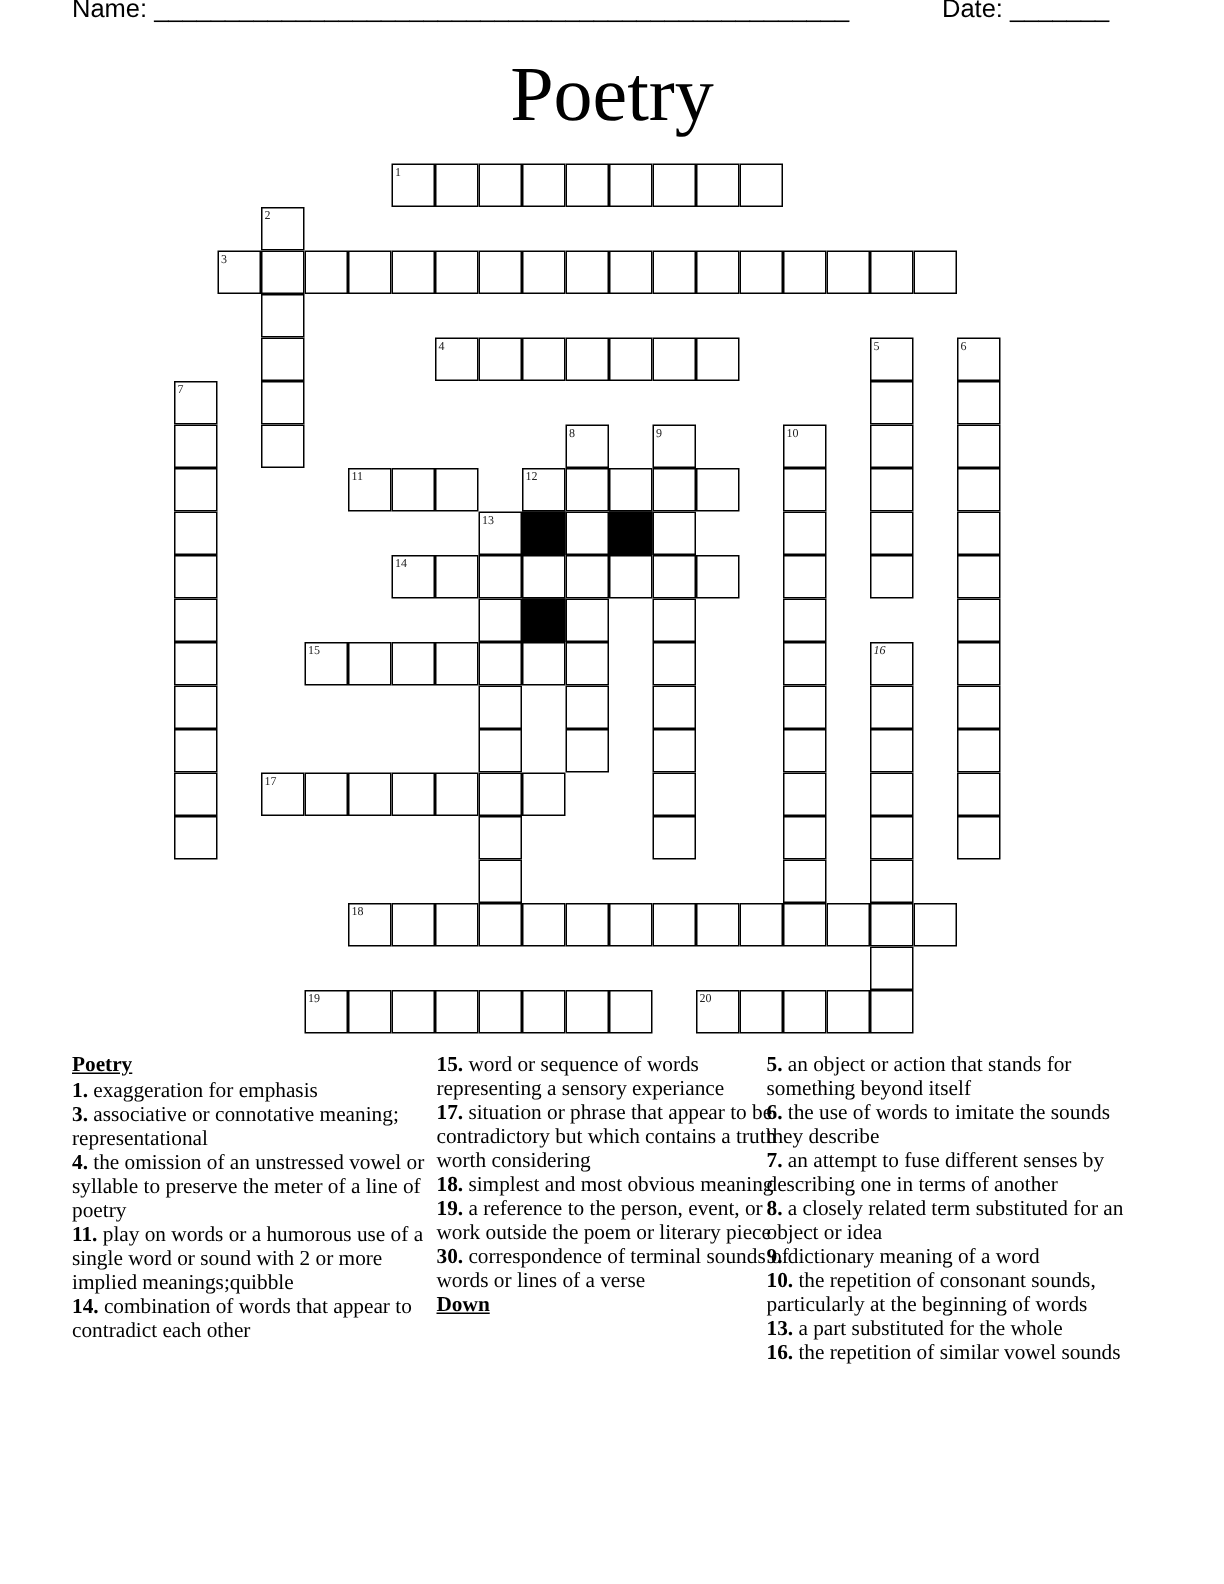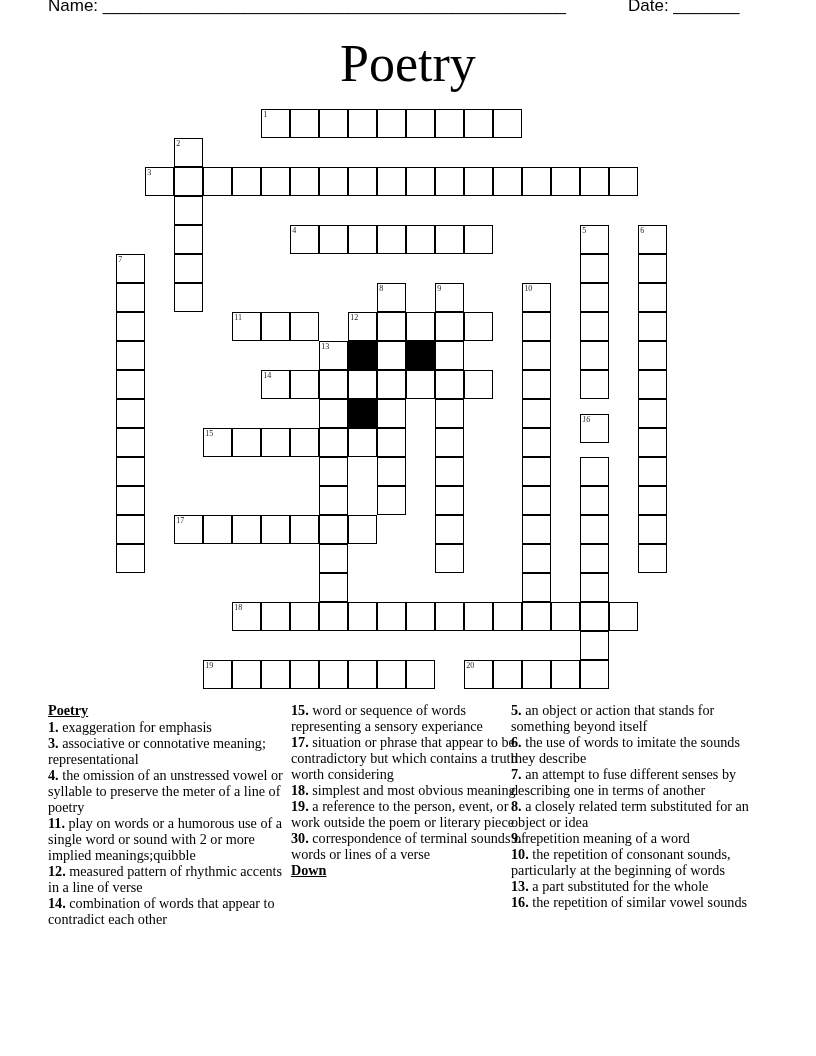--- a/index.html
+++ b/index.html
@@ -177,21 +177,21 @@
     <div class="cell" style="left: 232px; top: 261px;"></div>
     <div class="cell" style="left: 290px; top: 261px;"></div>
     <div class="cell" style="left: 348px; top: 261px;"></div>
     <div class="cell" style="left: 87px; top: 319px;">
       <span class="num">15</span>
     </div>
     <div class="cell" style="left: 116px; top: 319px;"></div>
     <div class="cell" style="left: 145px; top: 319px;"></div>
     <div class="cell" style="left: 174px; top: 319px;"></div>
     <div class="cell" style="left: 232px; top: 319px;"></div>
-    <div class="cell" style="left: 464px; top: 305px; font-style: italic;">
+    <div class="cell" style="left: 464px; top: 319px; font-style: italic;">
       <span class="num">16</span>
     </div>
     <div class="cell" style="left: 464px; top: 348px;"></div>
     <div class="cell" style="left: 464px; top: 377px;"></div>
     <div class="cell" style="left: 464px; top: 406px;"></div>
     <div class="cell" style="left: 464px; top: 435px;"></div>
     <div class="cell" style="left: 464px; top: 464px;"></div>
     <div class="cell" style="left: 464px; top: 493px;"></div>
     <div class="cell" style="left: 464px; top: 522px;"></div>
     <div class="cell" style="left: 464px; top: 551px;"></div>
@@ -237,38 +237,37 @@
     <div class="cell black" style="left: 232px; top: 290px;"></div>
   </div>
 
 <div class="clues col1">
   <div class="section-head">Poetry</div>
   <div>
       <div class="clue"><b>1.</b><span> exaggeration for emphasis</span></div>
       <div class="clue"><b>3.</b><span> associative or connotative meaning; representational</span></div>
       <div class="clue"><b>4.</b><span> the omission of an unstressed vowel or syllable to preserve the meter of a line of poetry</span></div>
       <div class="clue"><b>11.</b><span> play on words or a humorous use of a single word or sound with 2 or more implied meanings;quibble</span></div>
-      <div class="clue"><b>12.</b><span> measured pattern of rhythmic accents in a line of verse</span></div>
       <div class="clue"><b>14.</b><span> combination of words that appear to contradict each other</span></div>
     </div>
 </div>
 <div class="clues col2">
   <div>
       <div class="clue"><b>15.</b><span> word or sequence of words representing a sensory experiance</span></div>
       <div class="clue"><b>17.</b><span> situation or phrase that appear to be contradictory but which contains a truth worth considering</span></div>
       <div class="clue"><b>18.</b><span> simplest and most obvious meaning</span></div>
       <div class="clue"><b>19.</b><span> a reference to the person, event, or work outside the poem or literary piece</span></div>
       <div class="clue"><b>30.</b><span> correspondence of terminal sounds of words or lines of a verse</span></div>
     </div>
   <div class="section-head down">Down</div>
 </div>
 <div class="clues col3">
   <div>
       <div class="clue"><b>5.</b><span> an object or action that stands for something beyond itself</span></div>
       <div class="clue"><b>6.</b><span> the use of words to imitate the sounds they describe</span></div>
       <div class="clue"><b>7.</b><span> an attempt to fuse different senses by describing one in terms of another</span></div>
       <div class="clue"><b>8.</b><span> a closely related term substituted for an object or idea</span></div>
-      <div class="clue"><b>9.</b><span> repetition meaning of a word</span></div>
+      <div class="clue"><b>9.</b><span> dictionary meaning of a word</span></div>
       <div class="clue"><b>10.</b><span> the repetition of consonant sounds, particularly at the beginning of words</span></div>
       <div class="clue"><b>13.</b><span> a part substituted for the whole</span></div>
       <div class="clue"><b>16.</b><span> the repetition of similar vowel sounds</span></div>
     </div>
 </div>
 
 </body></html>

